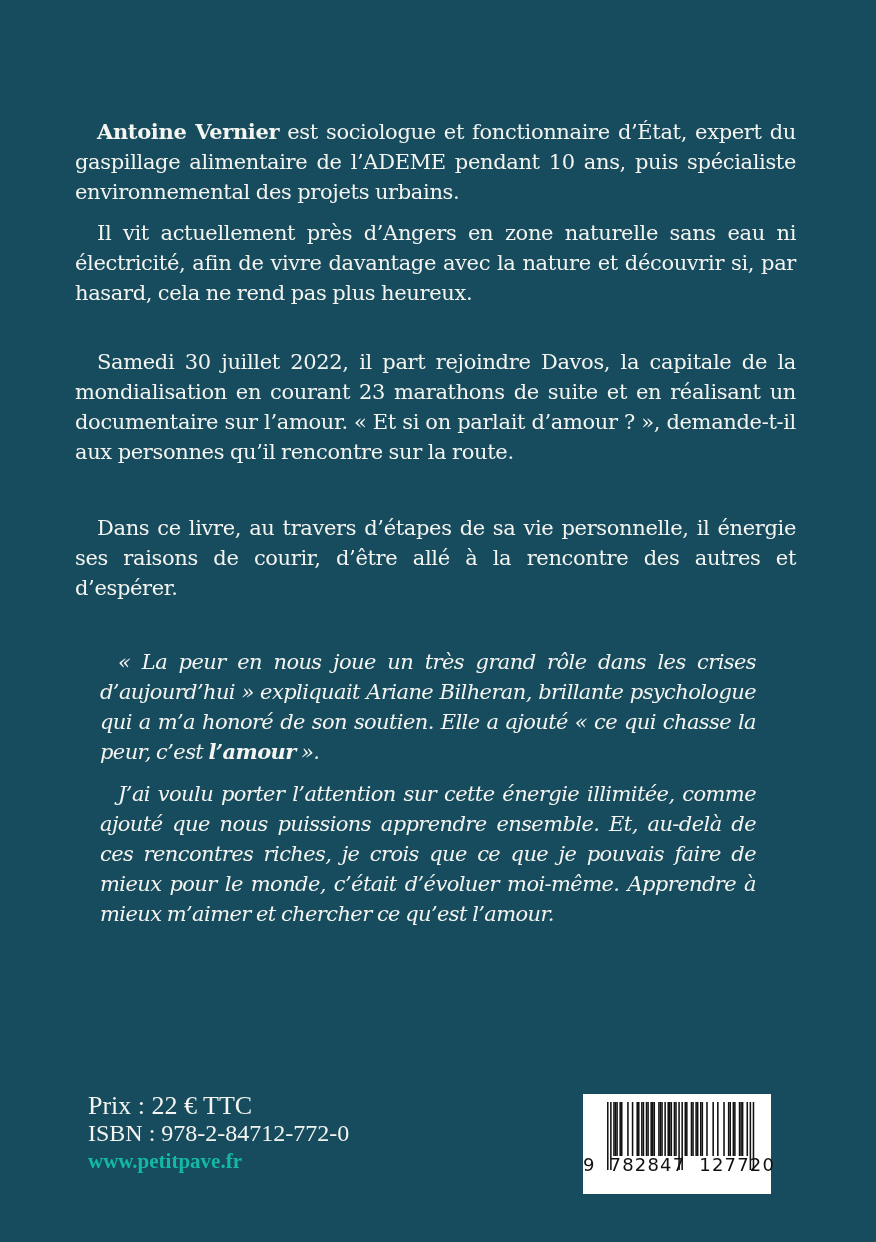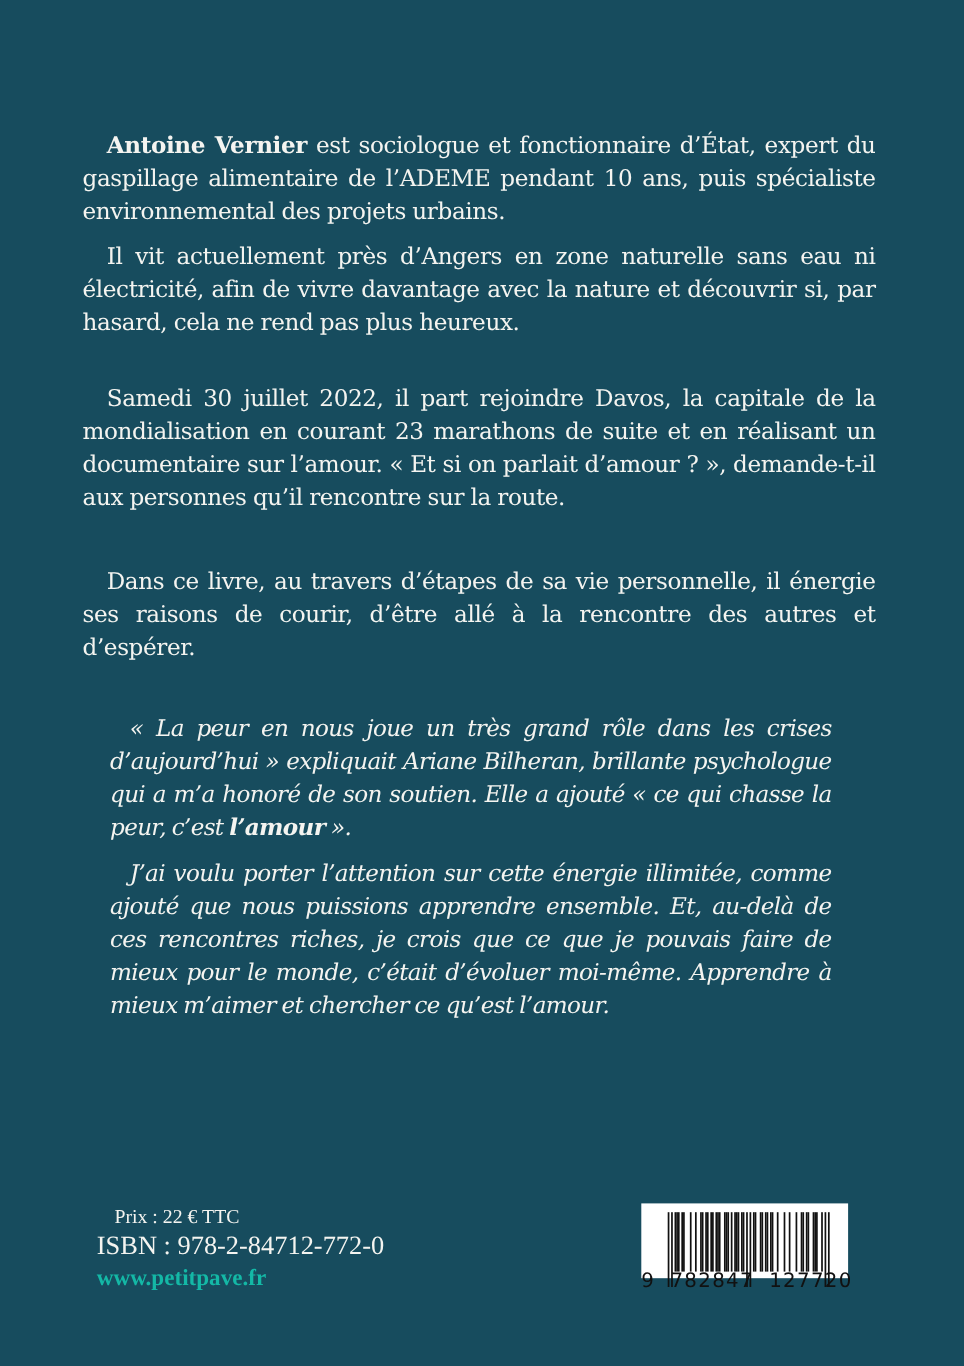--- a/index.html
+++ b/index.html
@@ -62,45 +62,44 @@
     }
 
     .footer-info {
       position: absolute;
       left: 88px;
       top: 1092px;
       font-family: "Liberation Serif", "DejaVu Serif", serif;
       color: #f4f4f0;
     }
     .footer-info .price {
-      font-size: 18px;
+      font-size: 26px;
       line-height: 28px;
       display: block;
-      margin-left: 16px;
     }
     .footer-info .isbn {
       font-size: 24px;
       line-height: 26px;
       display: block;
     }
     .footer-info .website {
       font-size: 21px;
       line-height: 30px;
       font-weight: bold;
       display: block;
       color: #14b8a6;
       text-decoration: none;
     }
 
     .barcode {
       position: absolute;
       left: 583px;
       top: 1094px;
       width: 188px;
-      height: 68px;
+      height: 100px;
       background: #ffffff;
     }
     .barcode svg {
       position: absolute;
       left: 0;
       top: 0;
     }
     .barcode-digits {
       position: absolute;
       left: 0;

